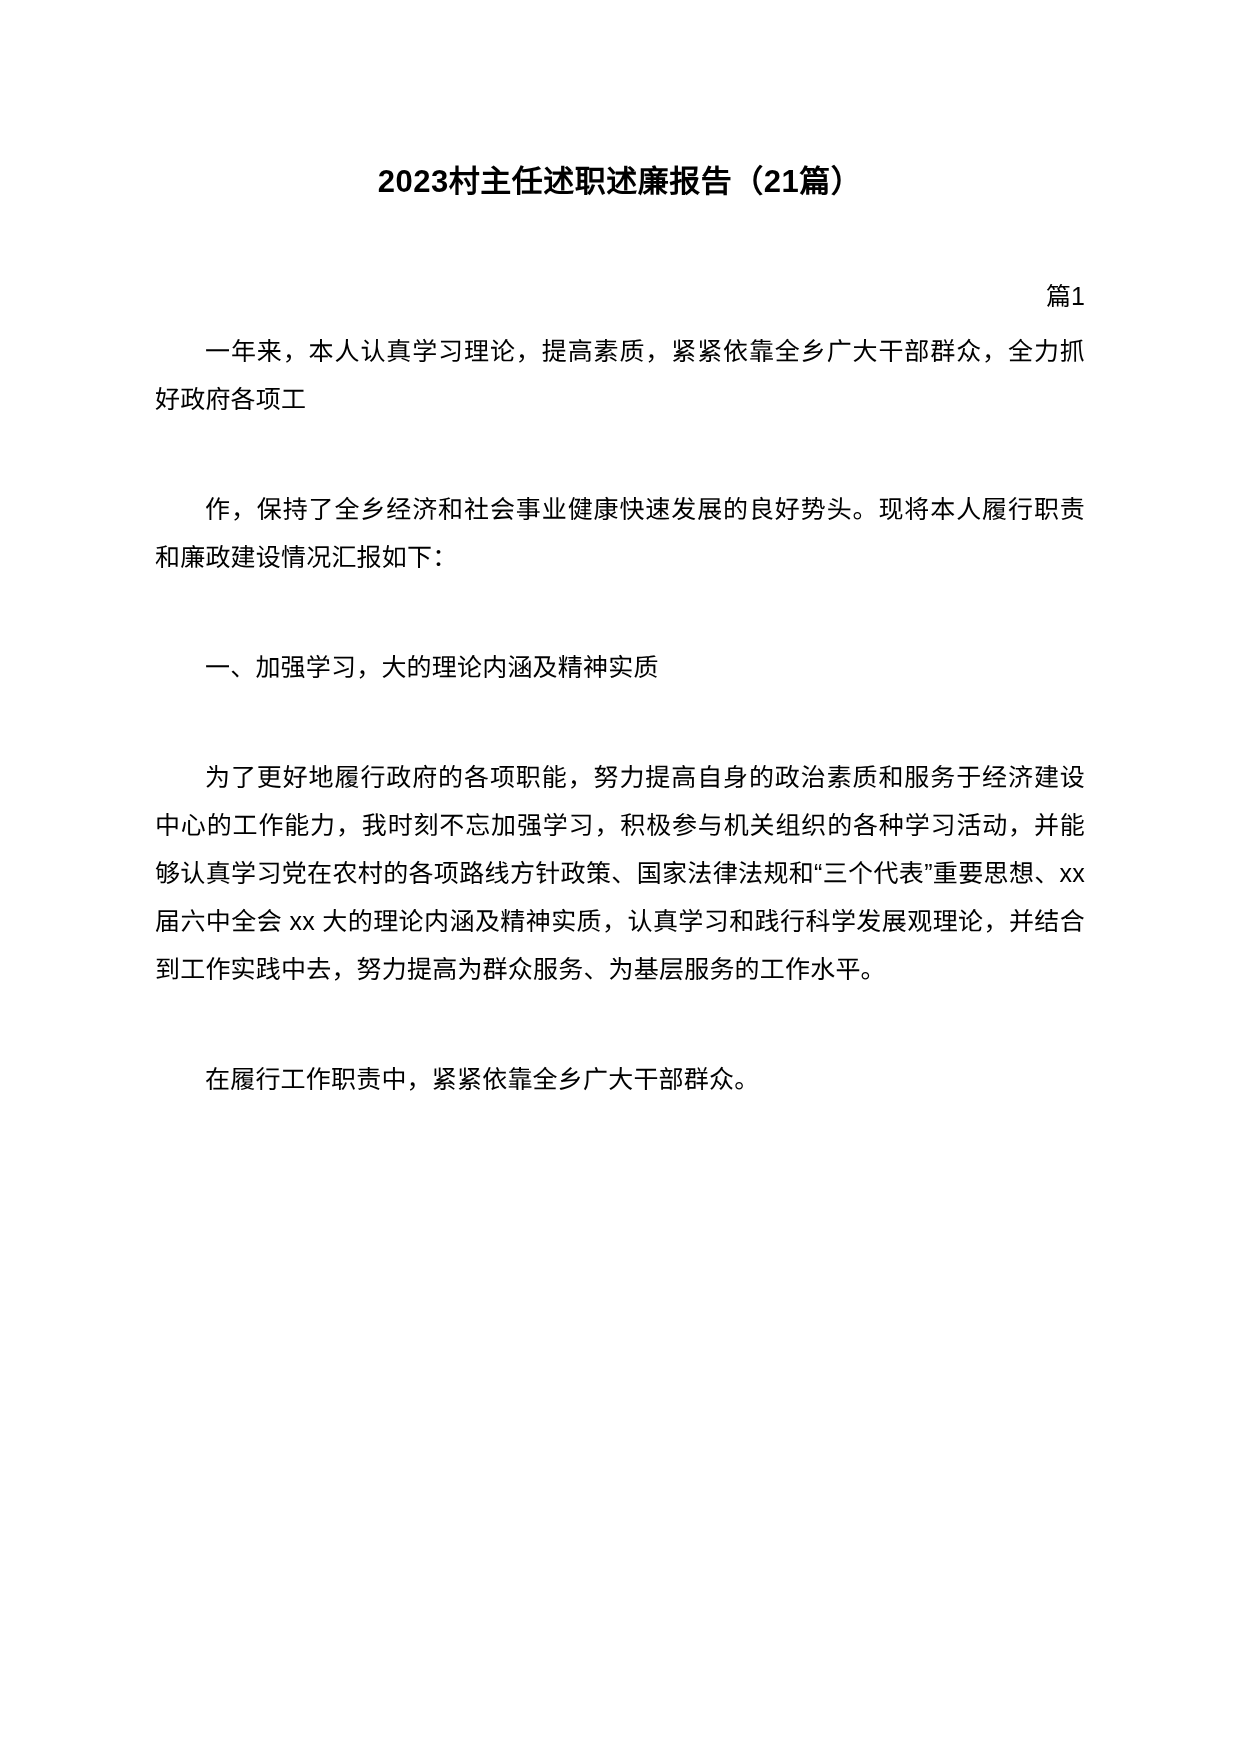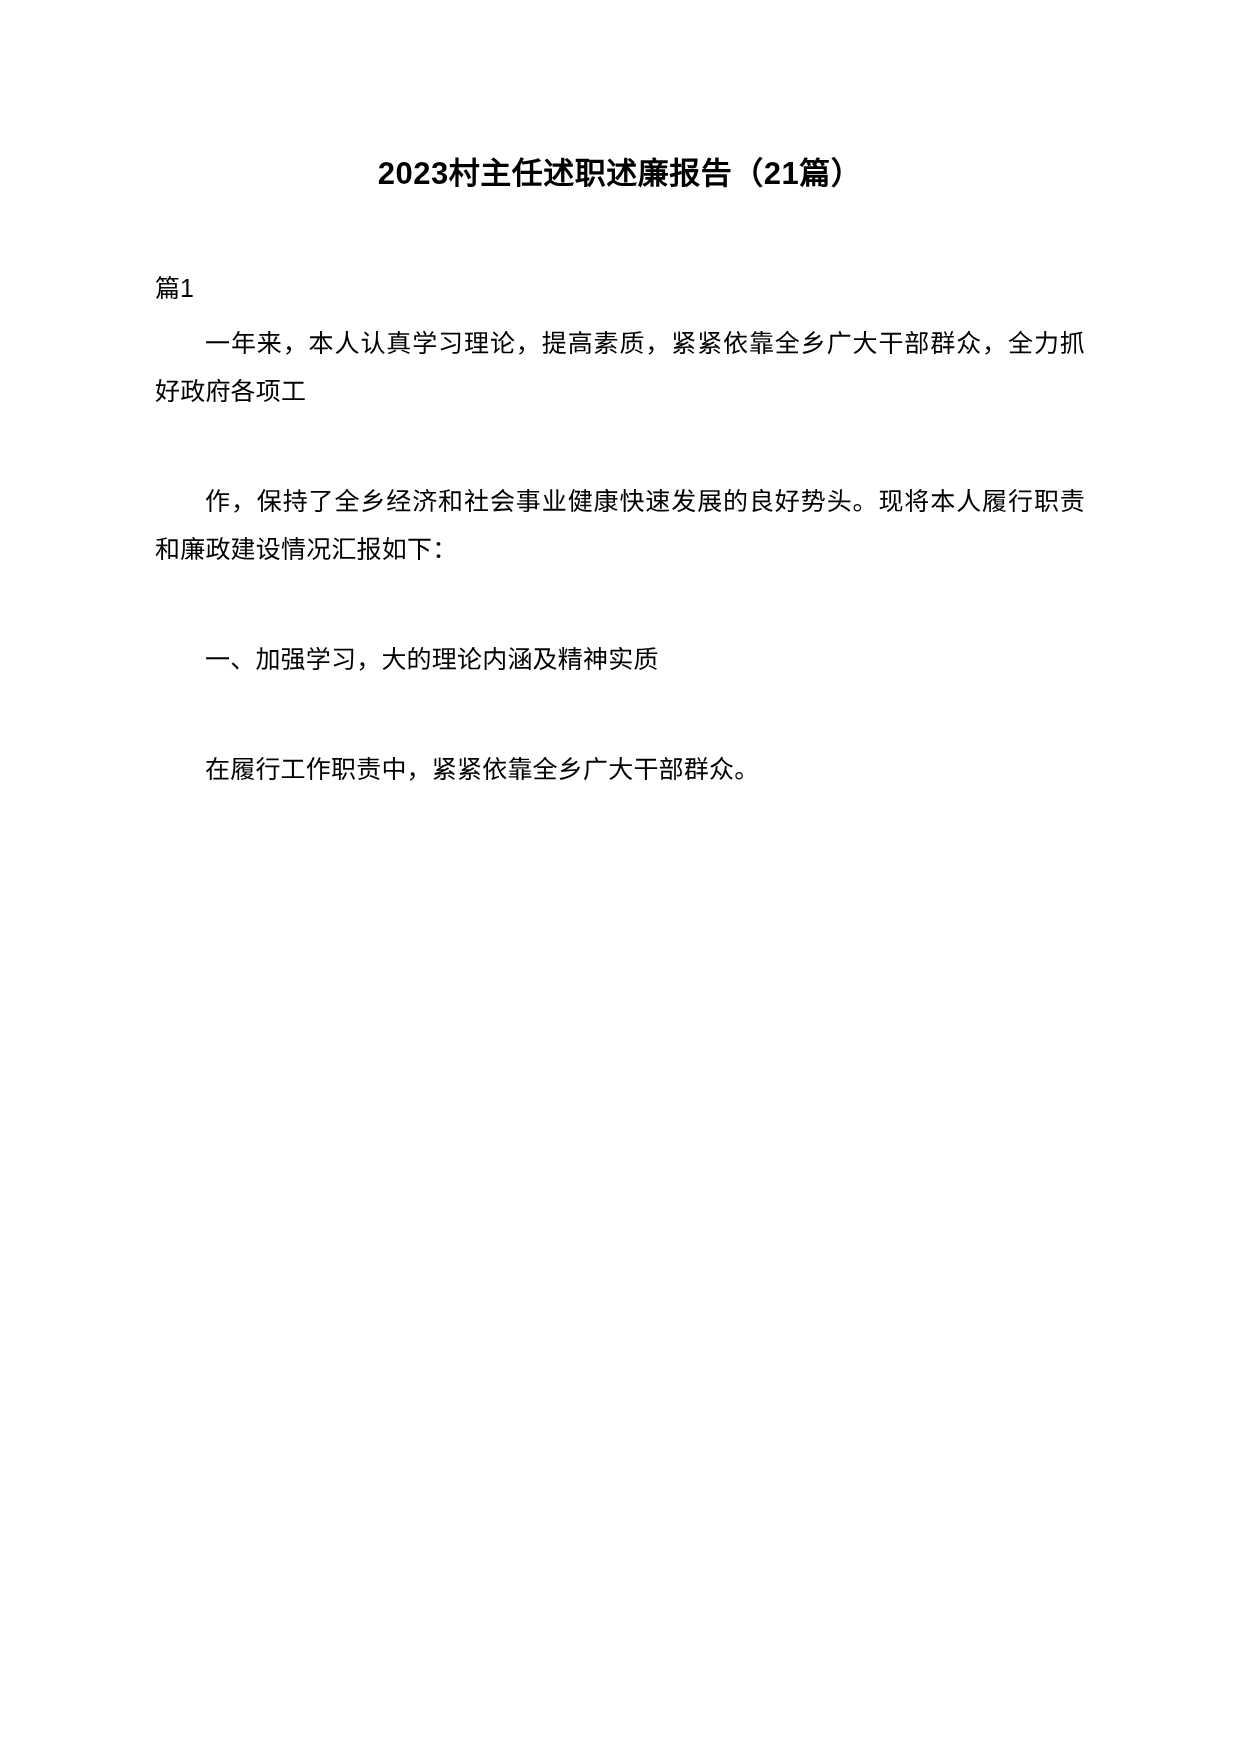--- a/index.html
+++ b/index.html
@@ -13,21 +13,21 @@
     height: 1754px;
     margin: 0 auto;
     background: #ffffff;
     box-sizing: border-box;
     padding: 0 155px;
     font-family: "Liberation Sans", "DejaVu Sans", sans-serif;
     color: #000000;
     overflow: hidden;
   }
   .doc-title {
-    margin: 4px;
+    margin: 12px;
     padding-top: 148px;
     font-size: 31px;
     font-weight: bold;
     text-align: center;
     letter-spacing: 0.5px;
     line-height: 1.4;
   }
   .body-block {
     margin-top: 62px;
   }
@@ -41,37 +41,39 @@
   }
   p.indent {
     text-indent: 2em;
   }
   p.spacer-after {
     margin-bottom: 62px;
   }
   .section-label {
     font-size: 25px;
     line-height: 62px;
+    text-align: right;
   }
 </style>
 </head>
 <body>
 
 <div class="page">
 
   <h1 class="doc-title">2023村主任述职述廉报告（21篇）</h1>
 
   <div class="body-block">
 
     <div class="section-label">篇1</div>
 
     <p class="para indent spacer-after">一年来，本人认真学习理论，提高素质，紧紧依靠全乡广大干部群众，全力抓好政府各项工</p>
 
     <p class="para indent spacer-after">作，保持了全乡经济和社会事业健康快速发展的良好势头。现将本人履行职责和廉政建设情况汇报如下：</p>
 
     <p class="para indent spacer-after">一、加强学习，大的理论内涵及精神实质</p>
 
+    <p class="para indent spacer-after">为了更好地履行政府的各项职能，努力提高自身的政治素质和服务于经济建设中心的工作能力，我时刻不忘加强学习，积极参与机关组织的各种学习活动，并能够认真学习党在农村的各项路线方针政策、国家法律法规和“三个代表”重要思想、xx 届六中全会 xx 大的理论内涵及精神实质，认真学习和践行科学发展观理论，并结合到工作实践中去，努力提高为群众服务、为基层服务的工作水平。</p>
 
 
     <p class="para indent">在履行工作职责中，紧紧依靠全乡广大干部群众。</p>
 
   </div>
 </div>
 
 </body></html>

